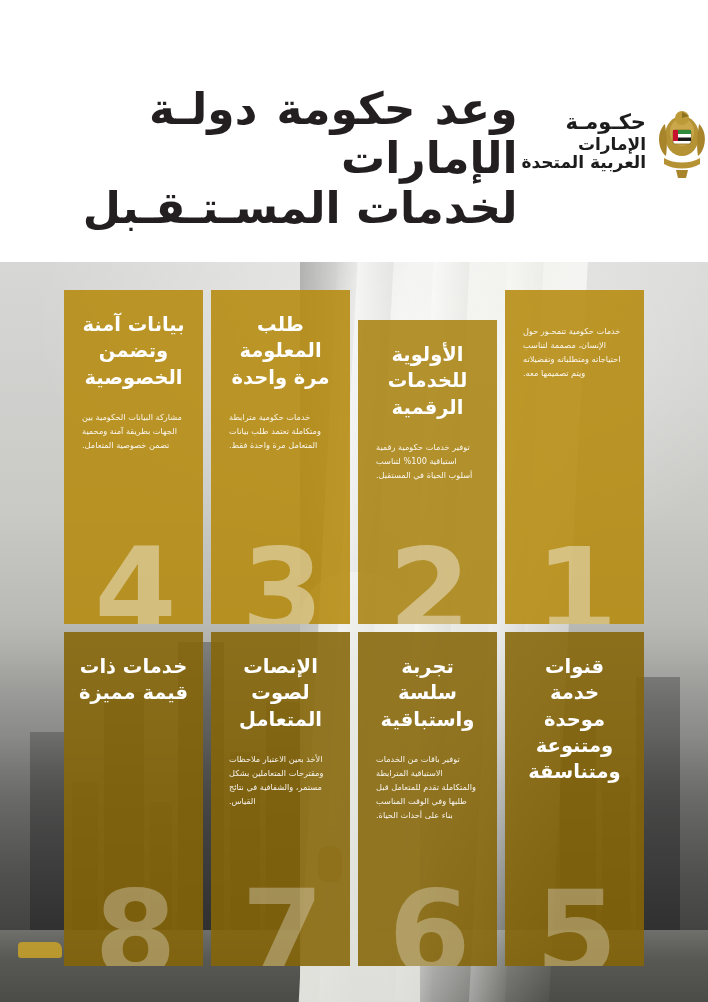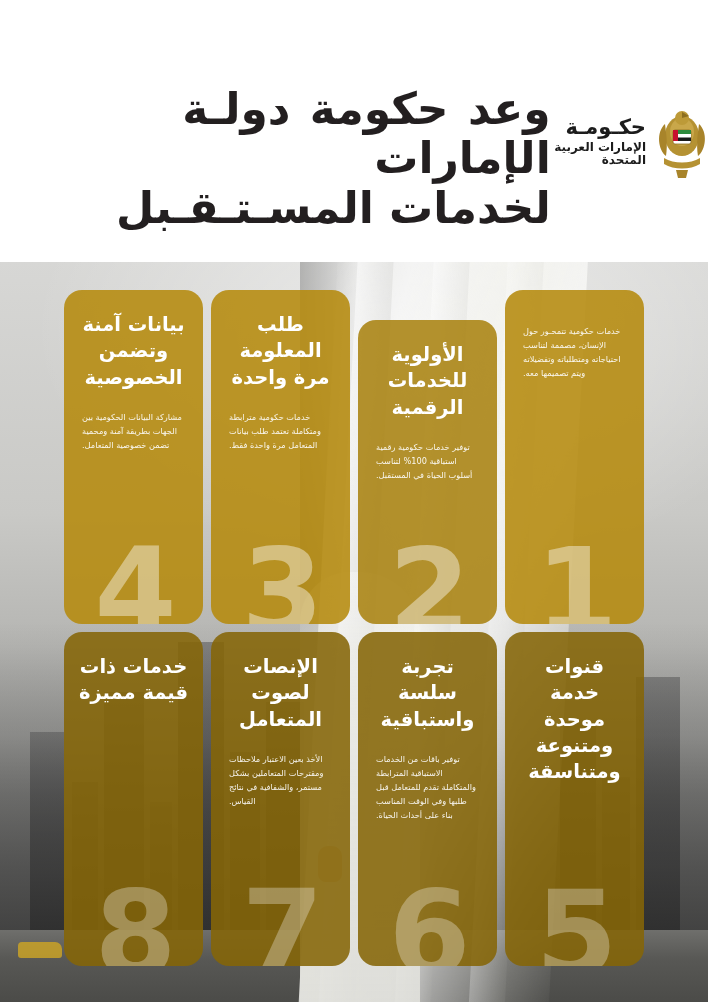--- a/index.html
+++ b/index.html
@@ -42,21 +42,21 @@
     line-height: 1.05;
     padding-bottom: 4px;
   }
   .logo-ar-1 {
     font-size: 21px;
     font-weight: bold;
     color: #1c1c1c;
     letter-spacing: 1px;
   }
   .logo-ar-2 {
-    font-size: 12px;
+    font-size: 17px;
     font-weight: bold;
     color: #1c1c1c;
     margin-top: 3px;
   }
 
   .title-block {
     margin-top: 30px;
     width: 100%;
     text-align: right;
     color: #231f20;
@@ -170,21 +170,20 @@
   }
   .card {
     position: relative;
     overflow: hidden;
     padding: 22px 14px 10px 14px;
     color: #ffffff;
     background: rgba(181,138,13,0.88);
     display: flex;
     flex-direction: column;
     align-items: center;
-    border-radius: 18px;
   }
   .card.dark {
     background: rgba(133,101,7,0.88);
   }
   .card.shade {
     background: rgba(168,128,12,0.86);
     margin-top: 30px;
   }
   .card-title {
     font-size: 19.5px;

